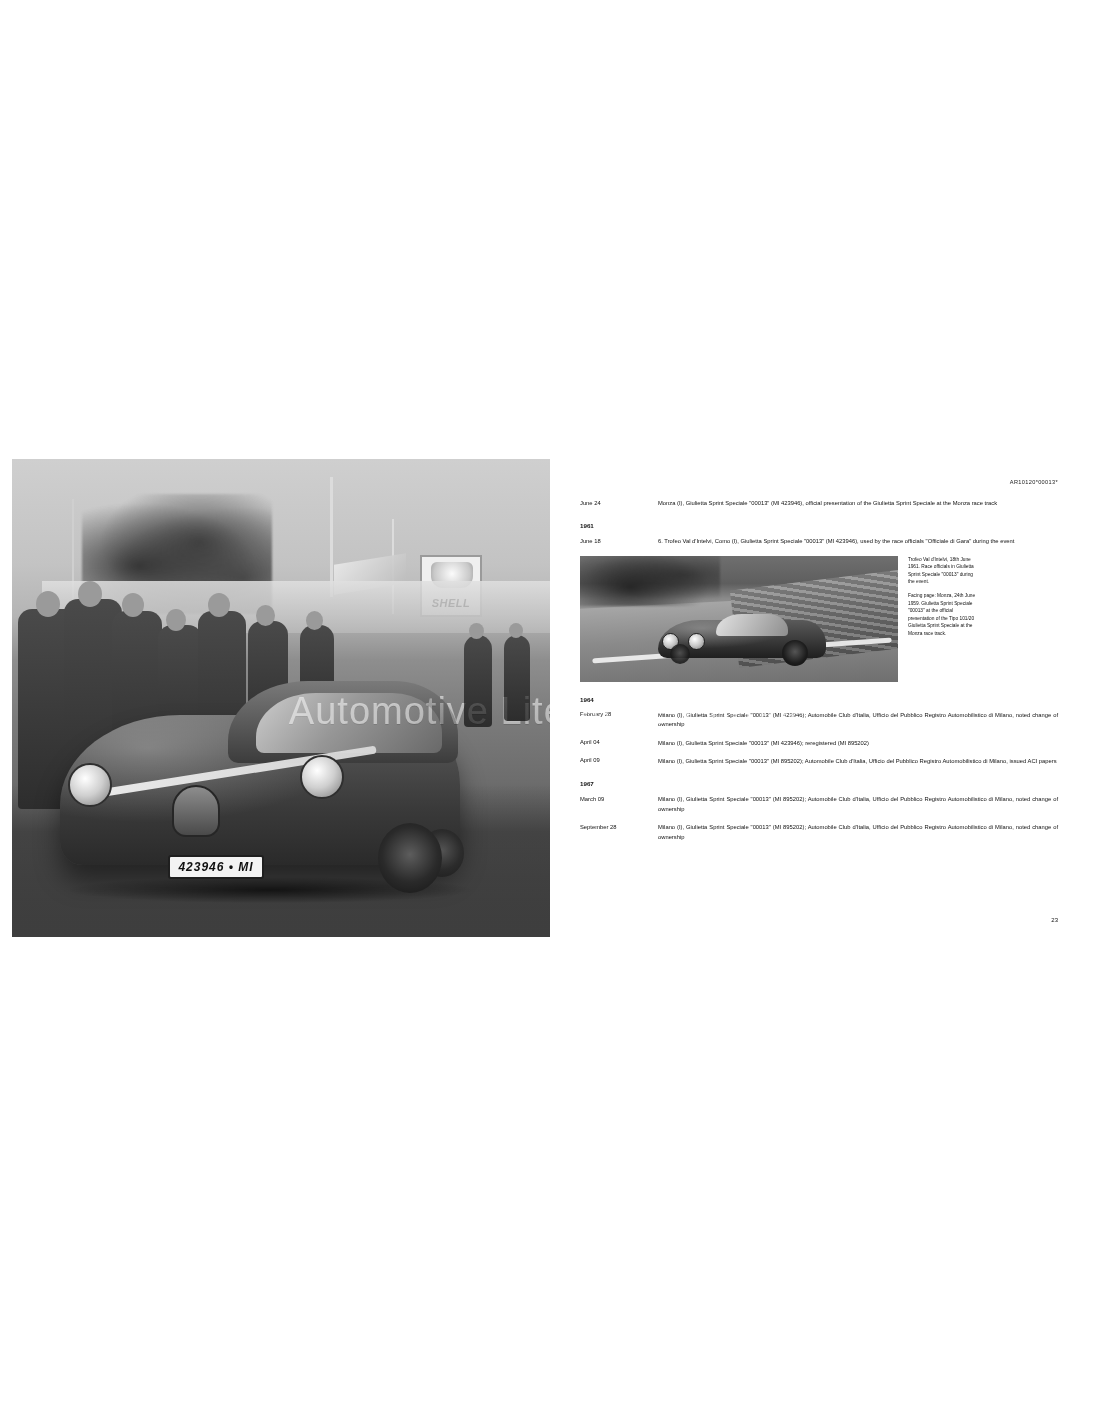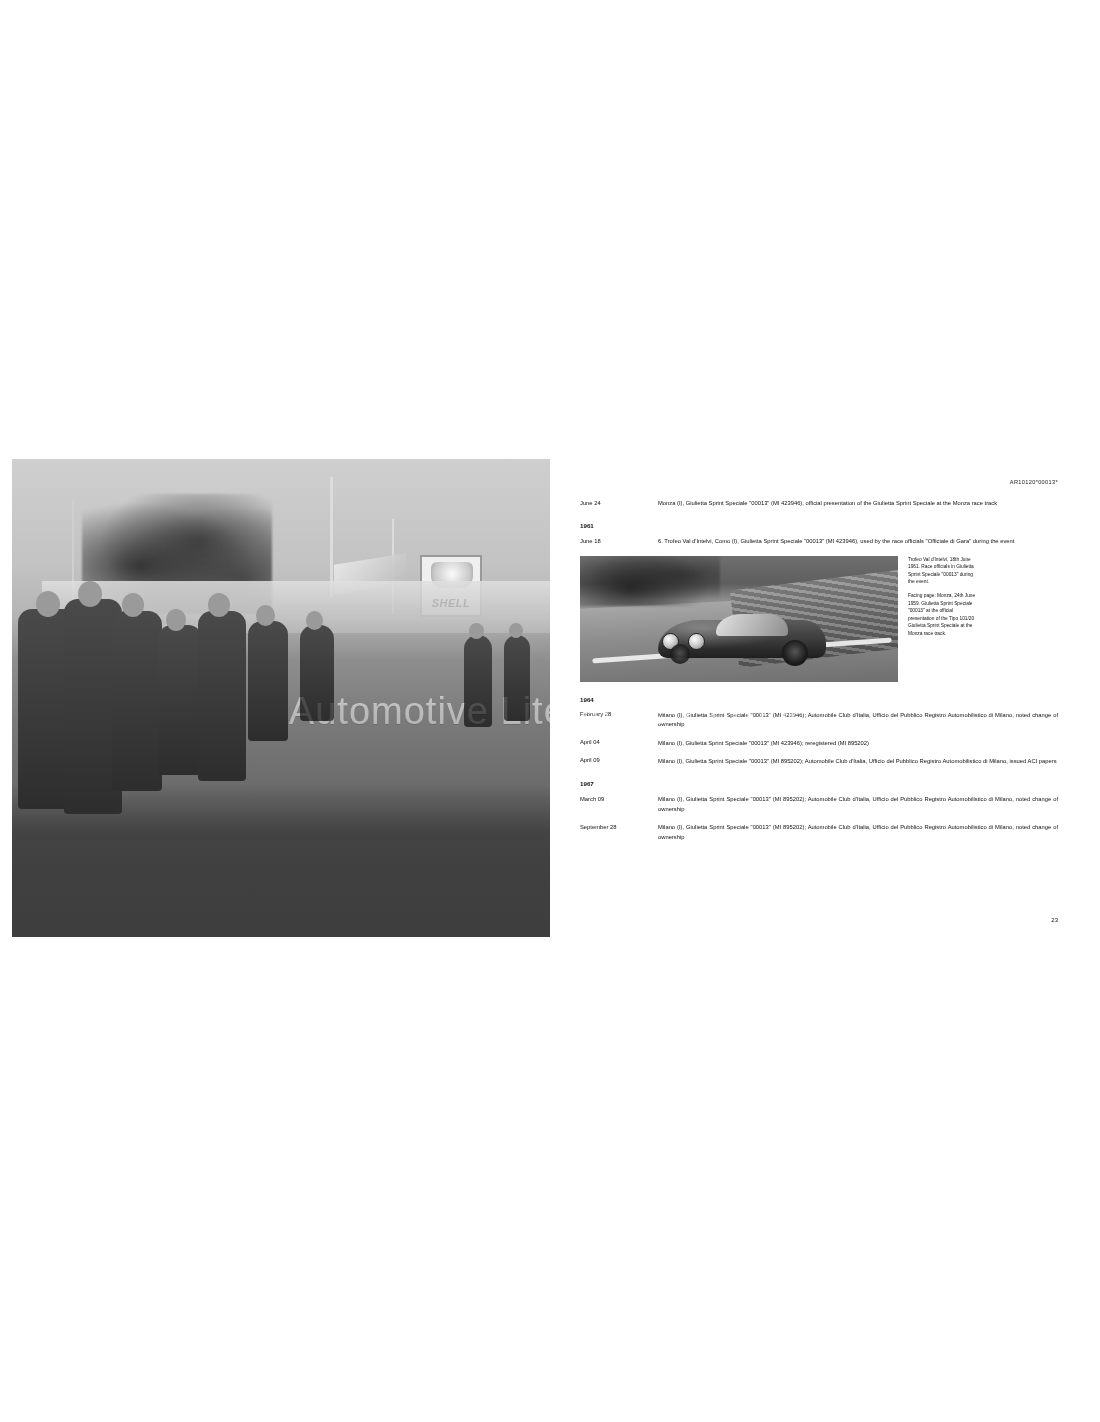--- a/index.html
+++ b/index.html
@@ -358,20 +358,33 @@
 
       <div class="person" style="left:288px;top:166px; width:34px; height:96px;"></div>
       <div class="head" style="left:294px;top:152px; width:17px; height:19px;"></div>
 
       <div class="person" style="left:452px;top:176px; width:28px; height:92px;"></div>
       <div class="head" style="left:457px;top:164px; width:15px; height:16px;"></div>
 
       <div class="person" style="left:492px;top:176px; width:26px; height:86px;"></div>
       <div class="head" style="left:497px;top:164px; width:14px; height:15px;"></div>
 
+      <div class="car">
+        <div class="shadow"></div>
+        <div class="body"></div>
+        <div class="roof"></div>
+        <div class="glass"></div>
+        <div class="stripe"></div>
+        <div class="headlight hl-l"></div>
+        <div class="headlight hl-r"></div>
+        <div class="grille"></div>
+        <div class="wheel w-rear"></div>
+        <div class="wheel w-front"></div>
+        <div class="plate">423946 • MI</div>
+      </div>
     </div>
 
     <div class="right-page">
 
       <div class="chassis-ref">AR10120*00013*</div>
 
       <div class="entry">
         <div class="date">June 24</div>
         <div class="desc">Monza (I), Giulietta Sprint Speciale "00013" (MI 423946), official presentation of the Giulietta Sprint Speciale at the Monza race track</div>
       </div>

